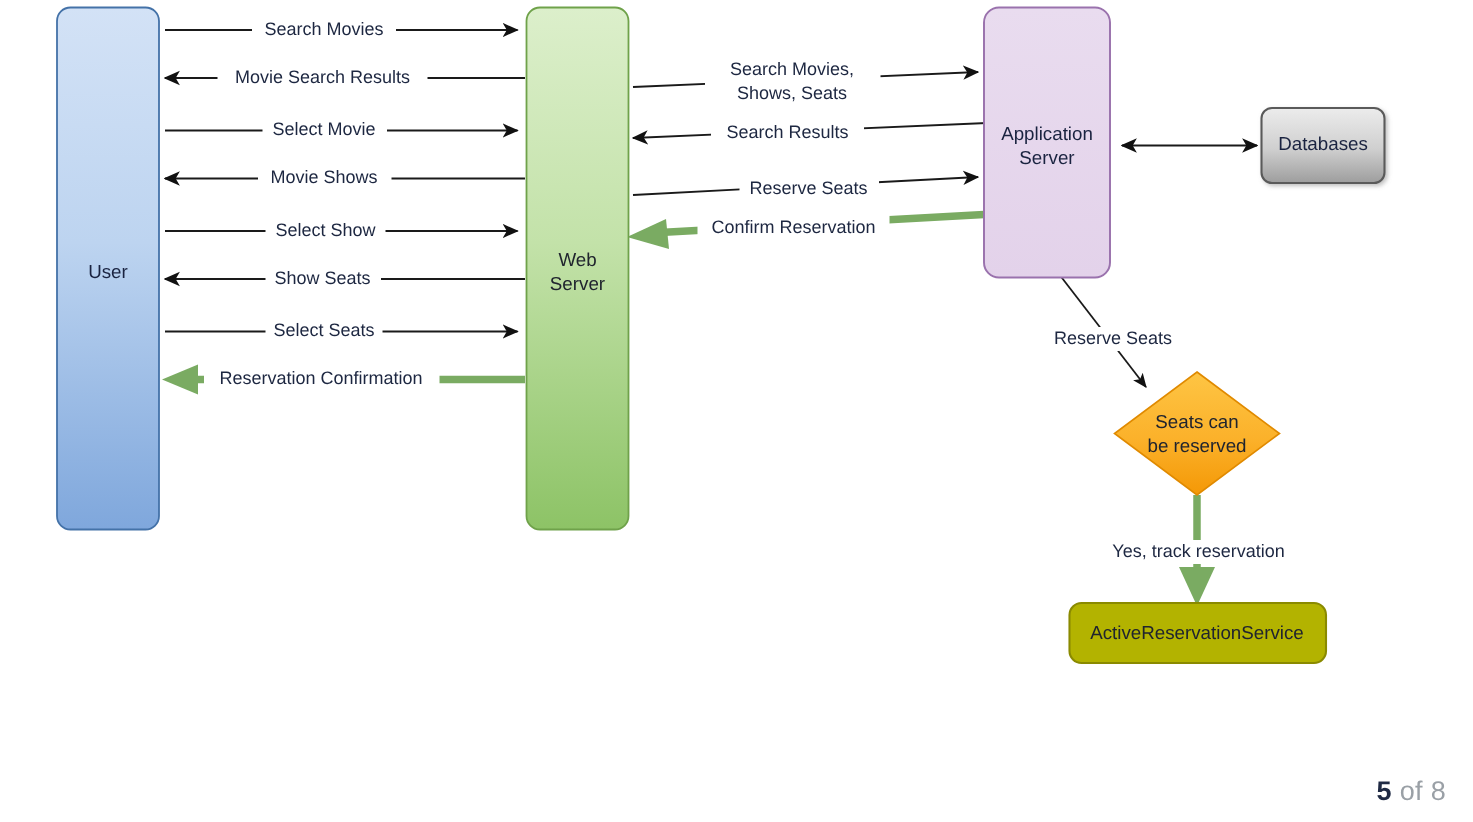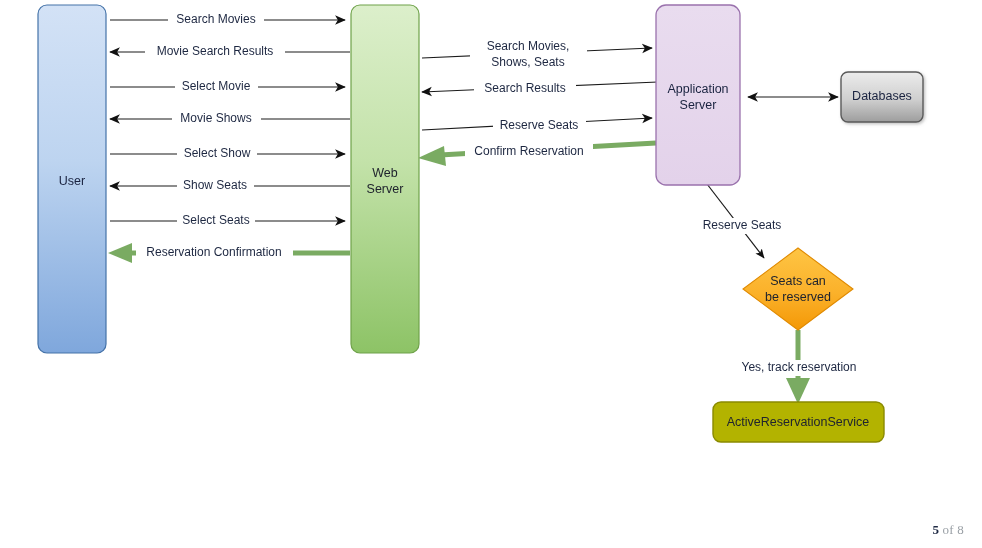--- a/index.html
+++ b/index.html
@@ -59,22 +59,22 @@
   .green-arrow-head {
     fill: #7aab62;
   }
   .label-bg {
     fill: #ffffff;
   }
   .pager {
     position: absolute;
     right: 18px;
     bottom: 10px;
-    font-family: Liberation Serif, serif;
-    font-size: 13px;
+    font-family: Liberation Sans, sans-serif;
+    font-size: 18px;
     color: #9aa0a6;
     letter-spacing: 0.2px;
     text-align: right;
   }
   .pager b {
     color: #1f2a44;
     font-weight: bold;
   }
 </style>
 </head>

